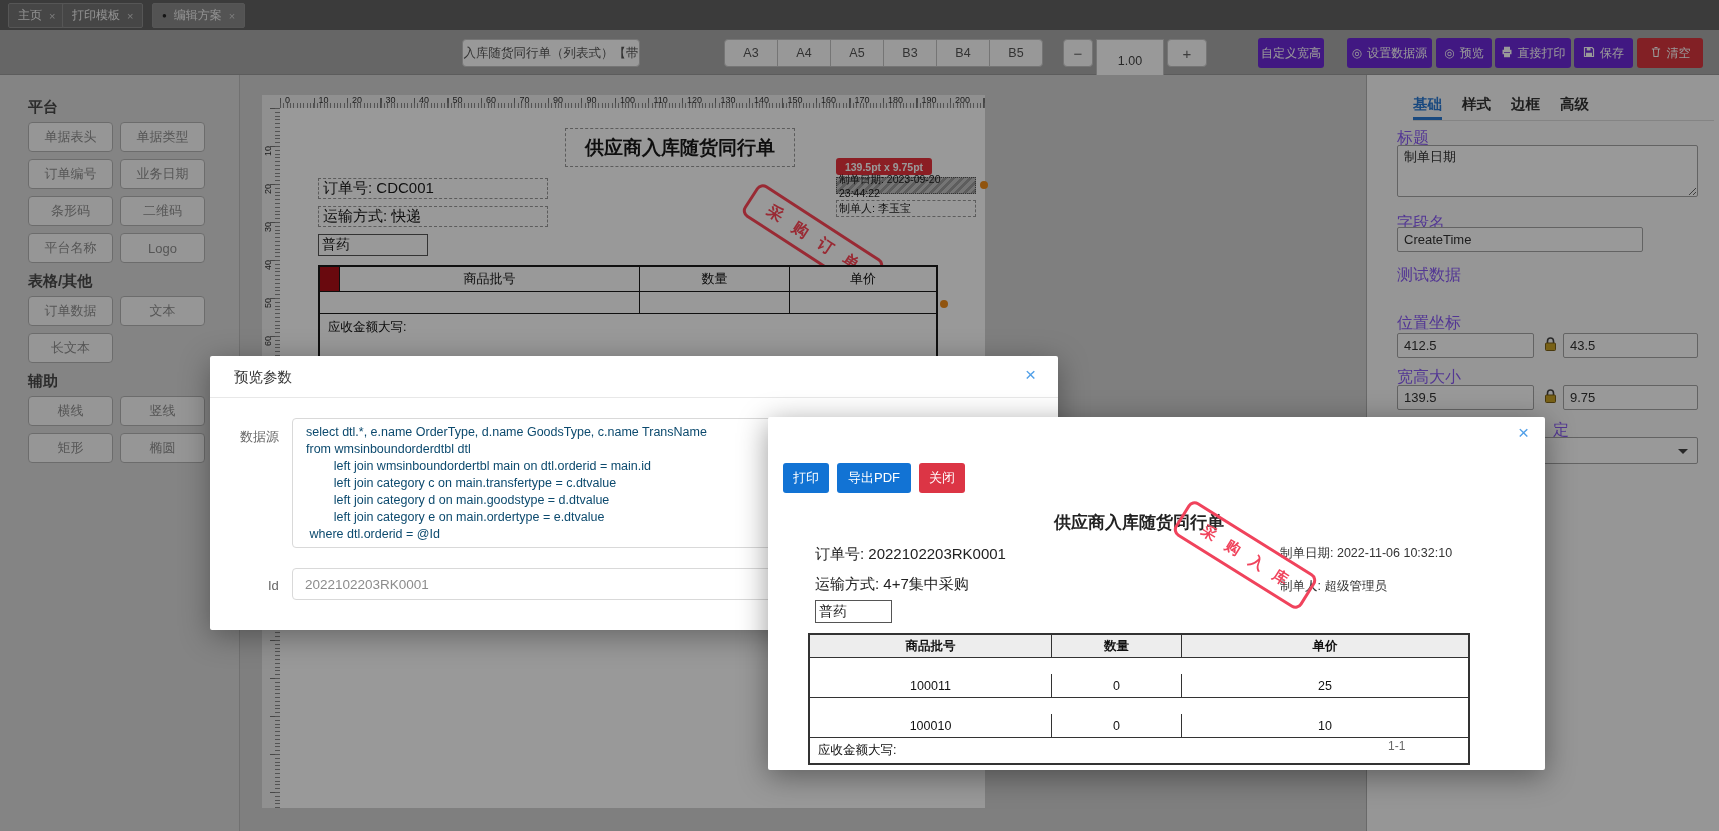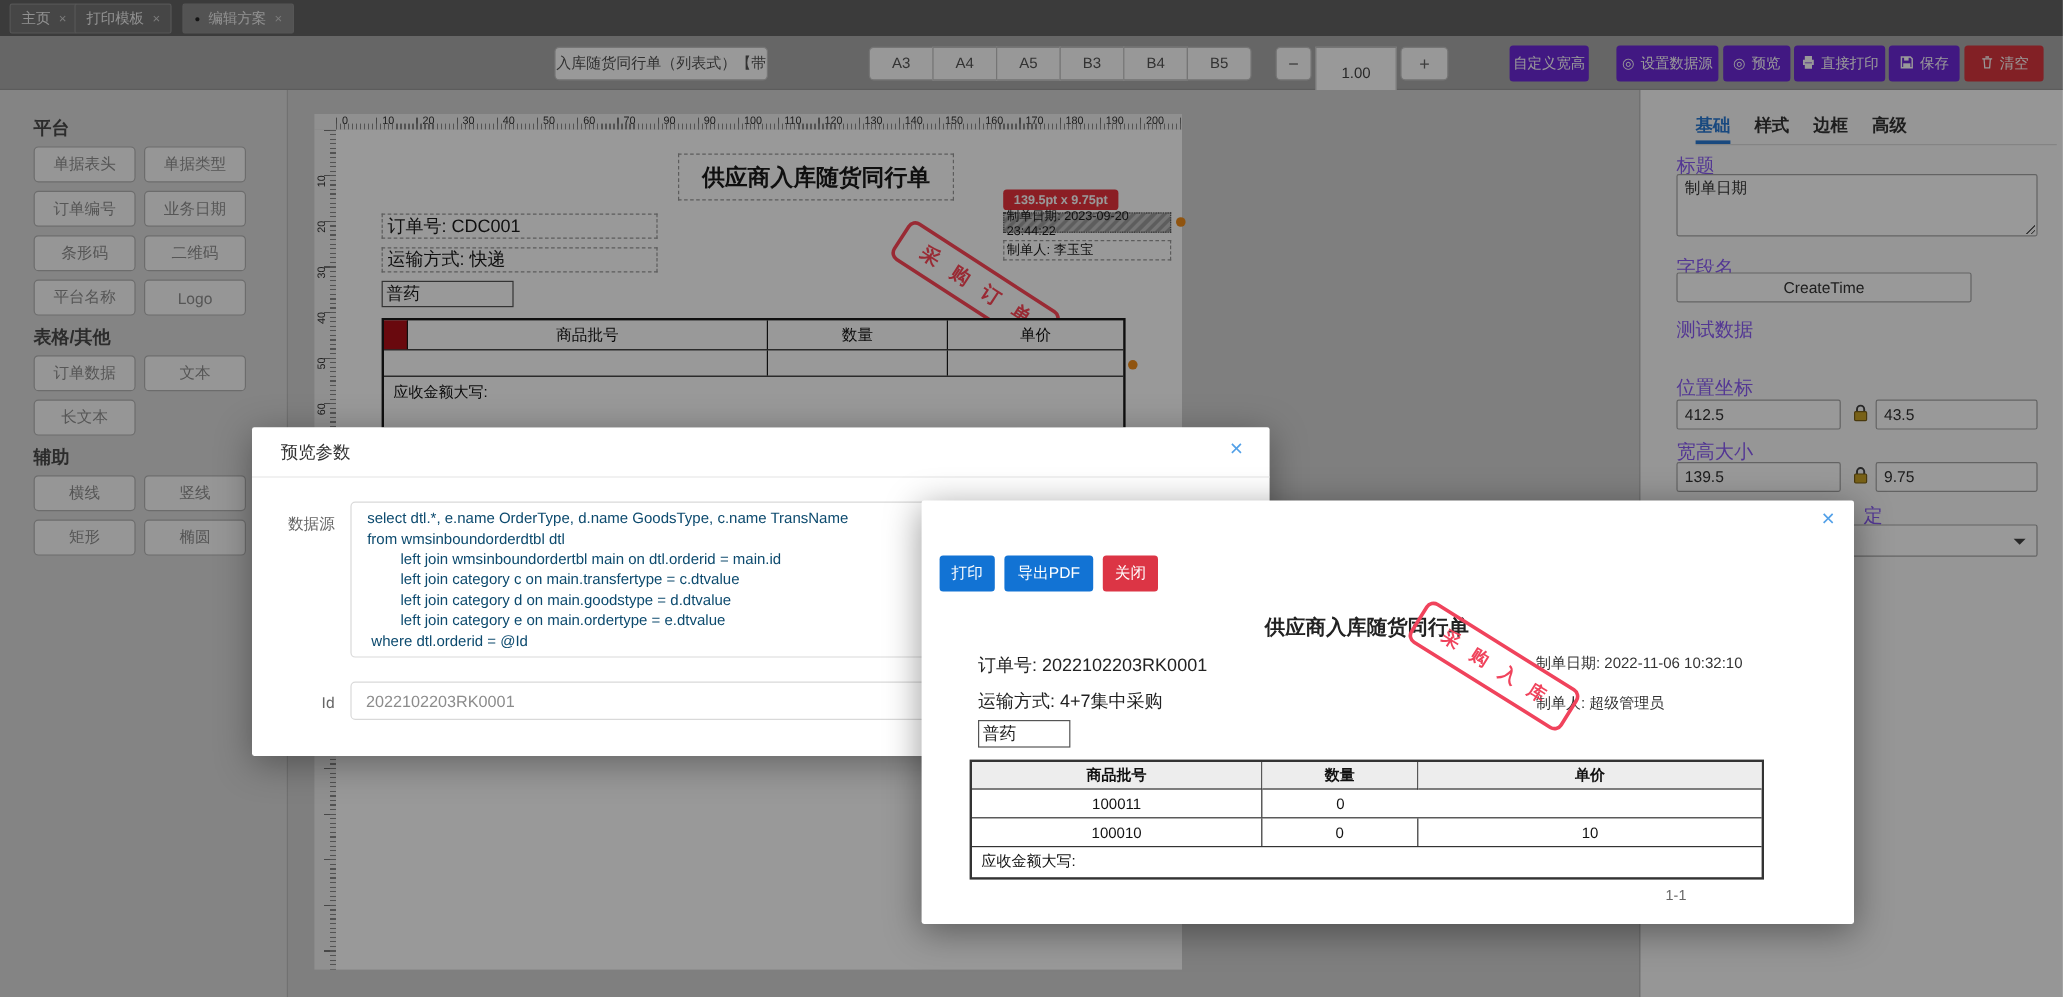--- a/index.html
+++ b/index.html
@@ -141,21 +141,21 @@
   .pv-drug { position:absolute; left:47px; top:183px; width:77px; height:23px; border:1px solid #555;
              font-size:14px; color:#222; display:flex; align-items:center; padding-left:3px; }
   .stamp2 { left:402px; top:118px; width:150px; height:40px; transform:rotate(32deg); font-size:15px;
             letter-spacing:13px; padding-left:13px; border-color:#f0435c; color:#f0435c; }
   .pvtable { position:absolute; left:40px; top:216px; width:662px; border:2px solid #333; }
   .pvrow { display:flex; }
   .pvcell { border-right:1px solid #333; display:flex; align-items:center; justify-content:center;
             font-size:12.5px; color:#111; height:23px; }
   .pvcell:last-child { border-right:none; }
   .pvhead { background:#ededed; border-bottom:1px solid #333; font-weight:bold; }
-  .pvrow.rline { border-bottom:1px solid #333; }
+  .pvrow.rline { border-bottom:1px solid #333;margin-top:16px; }
   .pv1 { width:242px; } .pv2 { width:130px; } .pv3 { flex:1; }
   .pvfoot { height:25px; font-size:12.5px; color:#111; display:flex; align-items:center; padding-left:8px; }
   .pv-page { position:absolute; left:620px; top:322px; font-size:12px; color:#666; }
 </style>
 </head>
 <body>
 
 <div id="app">
 
   <div class="tabbar">
@@ -307,21 +307,21 @@
   <div class="rpanel">
     <div class="ptabs">
       <div class="ptab on">基础</div>
       <div class="ptab">样式</div>
       <div class="ptab">边框</div>
       <div class="ptab">高级</div>
     </div>
     <div class="plabel" style="top:53px;">标题</div>
     <textarea class="ptext" style="left: 30px; top: 70px; width: 301px; height: 52px;" readonly="">制单日期</textarea>
     <div class="plabel" style="top:138px;">字段名</div>
-    <input class="pinput" style="left: 30px; top: 152px; width: 246px; height: 25px; text-align: center;" readonly="" value="CreateTime">
+    <input class="pinput" style="left: 30px; top: 152px; width: 246px; height: 25px;" readonly="" value="CreateTime">
     <div class="plabel" style="top:190px;">测试数据</div>
     <div class="plabel" style="top:238px;">位置坐标</div>
     <input class="pinput" style="left: 30px; top: 258px; width: 137px; height: 25px;" readonly="" value="412.5">
     <span class="lock" style="left:176px;top:261px;">
       <svg width="15" height="16" viewBox="0 0 15 16">
           <path d="M4.5 7V5a3 3 0 016 0v2" stroke="#444" fill="none" stroke-width="1.6"></path>
           <rect x="2.5" y="7" width="10" height="7.5" rx="1" fill="#c9a227" stroke="#7a5f16"></rect>
         </svg>
     </span>
     <input class="pinput" style="left: 196px; top: 258px; width: 135px; height: 25px;" readonly="" value="43.5">
@@ -374,20 +374,21 @@
 
   <div class="pvtable">
     <div class="pvrow">
       <div class="pvcell pvhead pv1">商品批号</div>
       <div class="pvcell pvhead pv2">数量</div>
       <div class="pvcell pvhead pv3">单价</div>
     </div>
     <div class="pvrow rline">
       <div class="pvcell pv1">100011</div>
       <div class="pvcell pv2">0</div>
+      <div class="pvcell pv3">25</div>
     </div>
     <div class="pvrow rline">
       <div class="pvcell pv1">100010</div>
       <div class="pvcell pv2">0</div>
       <div class="pvcell pv3">10</div>
     </div>
     <div class="pvfoot">应收金额大写:</div>
   </div>
   <div class="pv-page">1-1</div>
 </div>

